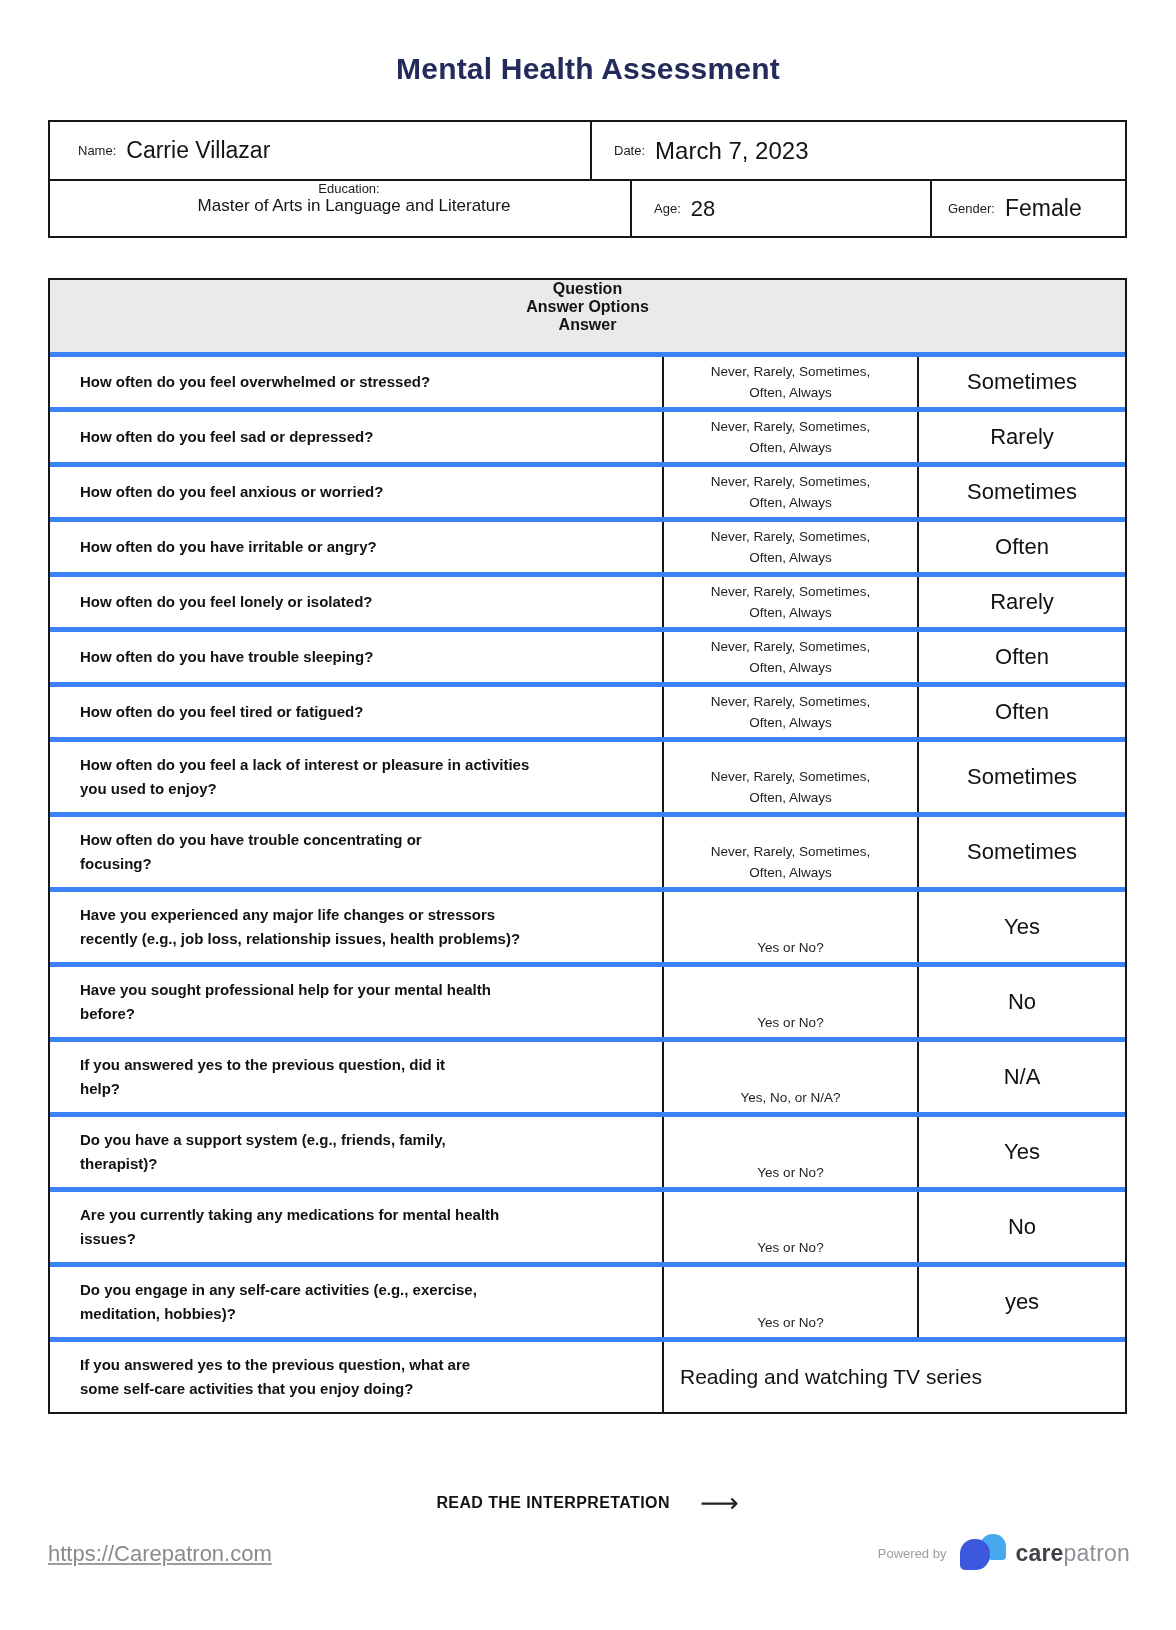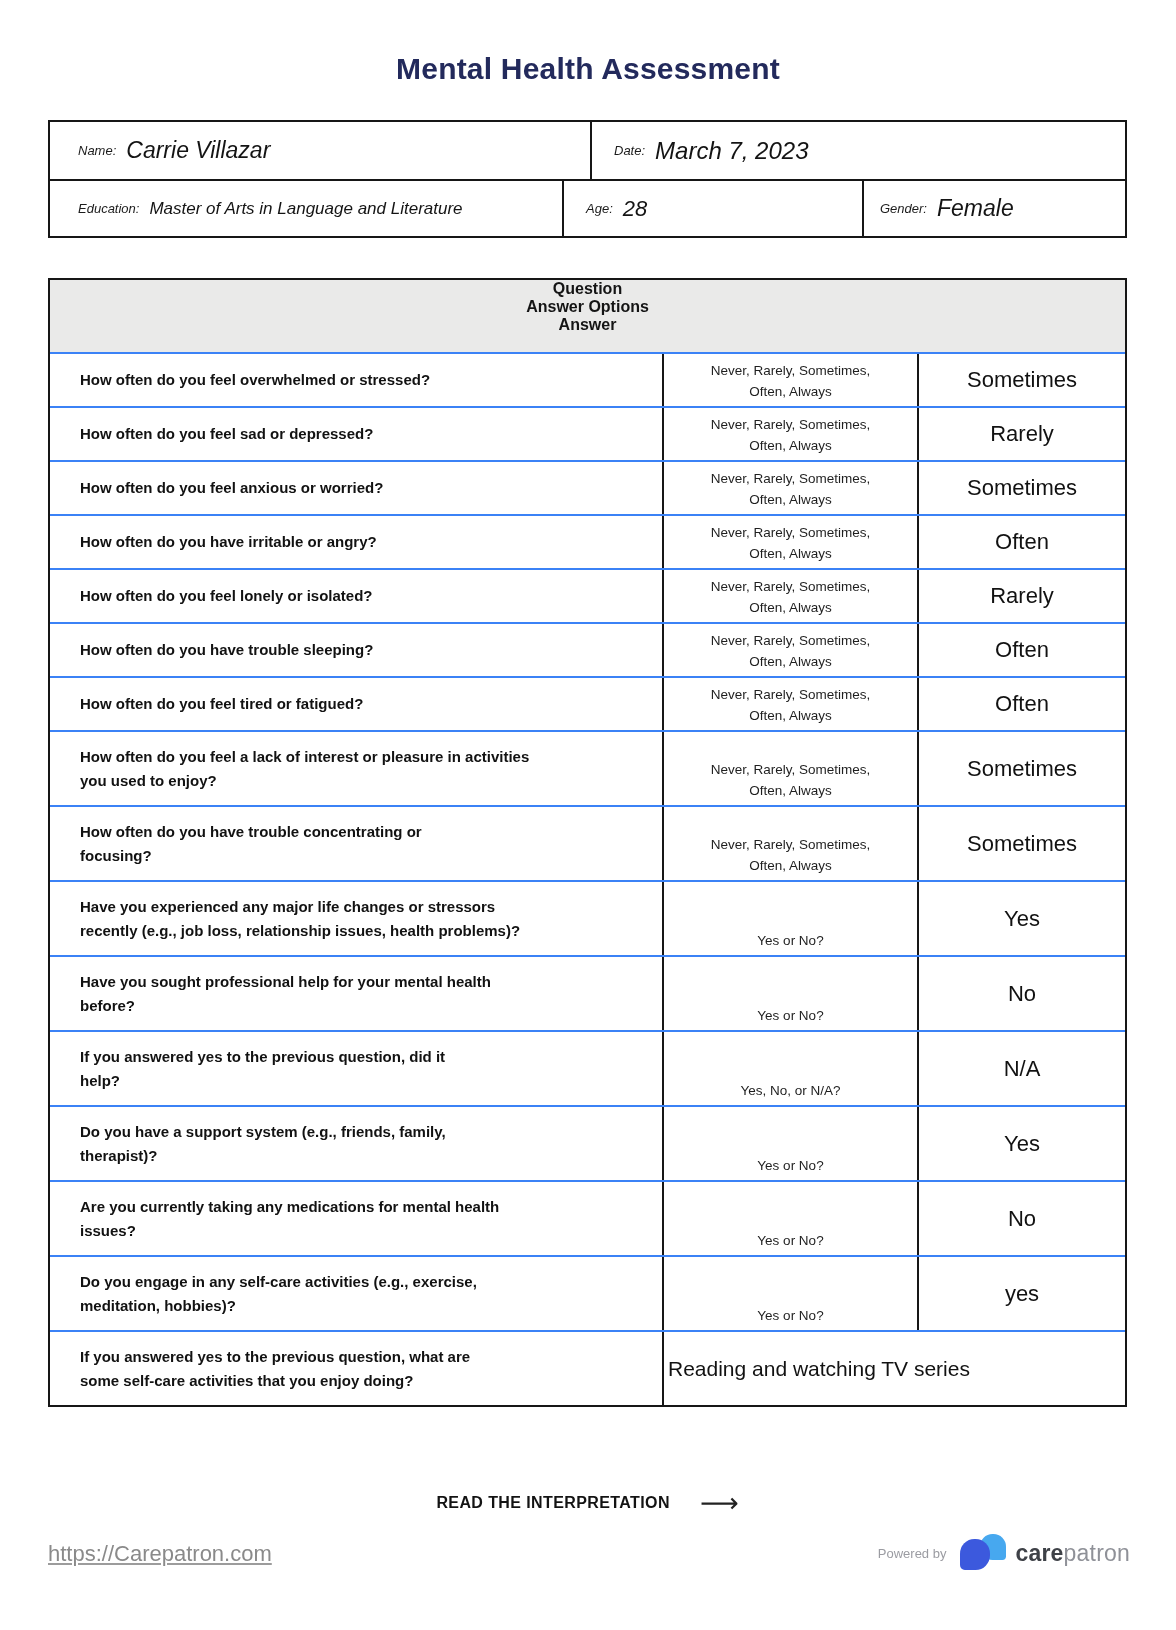--- a/index.html
+++ b/index.html
@@ -10,48 +10,48 @@
     font-family:"Liberation Sans", sans-serif; overflow:hidden;
   }
   .title {
     position:absolute; top:52px; left:0; width:100%; text-align:center;
     font-size:30px; font-weight:bold; color:#232a5c; letter-spacing:.2px;
   }
   
   .info-table { position:absolute; top:120px; left:48px; width:1079px; border:2px solid #161616; background:#fff; }
   .info-row { display:flex; height:57px; }
   .info-row + .info-row { border-top:2px solid #161616; }
-  .info-cell { display:flex; align-items:center; padding-left:28px;font-style:italic; }
+  .info-cell { display:flex; align-items:center; padding-left:28px; }
   .info-cell + .info-cell { border-left:2px solid #161616; }
   .cell-name { width:540px; }
   .cell-date { flex:1; padding-left:22px; }
-  .cell-education { width:512px; }
+  .cell-education { width:580px;flex-direction:column; }
   .cell-age { width:300px; padding-left:22px; }
   .cell-gender { flex:1; padding-left:16px; }
   .info-label { font-size:13px; color:#1c1c1c; margin-right:10px; white-space:nowrap; }
   .info-value { font-size:23px; color:#141414; white-space:nowrap; }
   .cell-date .info-value { font-size:24px; }
   .cell-education .info-value { font-size:17px; }
   .cell-age .info-value { font-size:22px; }
   
   .main-table { position:absolute; top:278px; left:48px; width:1079px; border:2px solid #161616; background:#fff; }
   .thead { display:flex; height:72px; background:#eaeae9; align-items:center;flex-direction:column; }
   .th { font-weight:bold; font-size:16px; text-align:center; color:#141414; }
   .th-q { width:612px; }
   .th-o { width:255px; }
   .th-a { flex:1; }
-  .trow { display:flex; border-top:2px solid #3b82f6; min-height:54px; align-items:stretch; }
+  .trow { display:flex; border-top:5px solid #3b82f6; min-height:54px; align-items:stretch; }
   .trow.tall { min-height:75px; }
   .q-cell { width:612px; display:flex; align-items:center; padding:6px 18px 6px 30px; }
   .q-text { font-weight:bold; font-size:15px; line-height:24px; white-space:pre-line; color:#121212; }
   .opts-cell { width:255px; border-left:2px solid #161616; display:flex; align-items:flex-end; justify-content:center; text-align:center; padding:4px 8px; }
   .opts-text { font-size:13.5px; line-height:21px; white-space:pre-line; color:#1f1f1f; }
   .ans-cell { flex:1; border-left:2px solid #161616; display:flex; align-items:center; justify-content:center; padding:4px 6px; }
   .ans-text { font-size:22px; color:#121212; }
-  .trow.merged .ans-cell { justify-content:flex-start; padding-left:4px; }
+  .trow.merged .ans-cell { justify-content:flex-start; padding-left:16px; }
   .trow.merged .ans-text { font-size:21px; }
   
   .interp { position:absolute; top:1466px; left:48px; width:1079px; text-align:center; }
   .interp-inner { display:inline-flex; align-items:center; cursor:pointer;margin-top:28px; }
   .interp-label { font-weight:bold; font-size:16px; letter-spacing:.4px; color:#131313; }
   .interp-arrow { font-size:27px; line-height:16px; margin-left:30px; color:#222; }
   
   .footer-link {
     position:absolute; left:48px; top:1541px; font-size:22px; color:#8a8a8a;
     text-decoration:underline; text-decoration-color:#9c9c9c; cursor:pointer;

